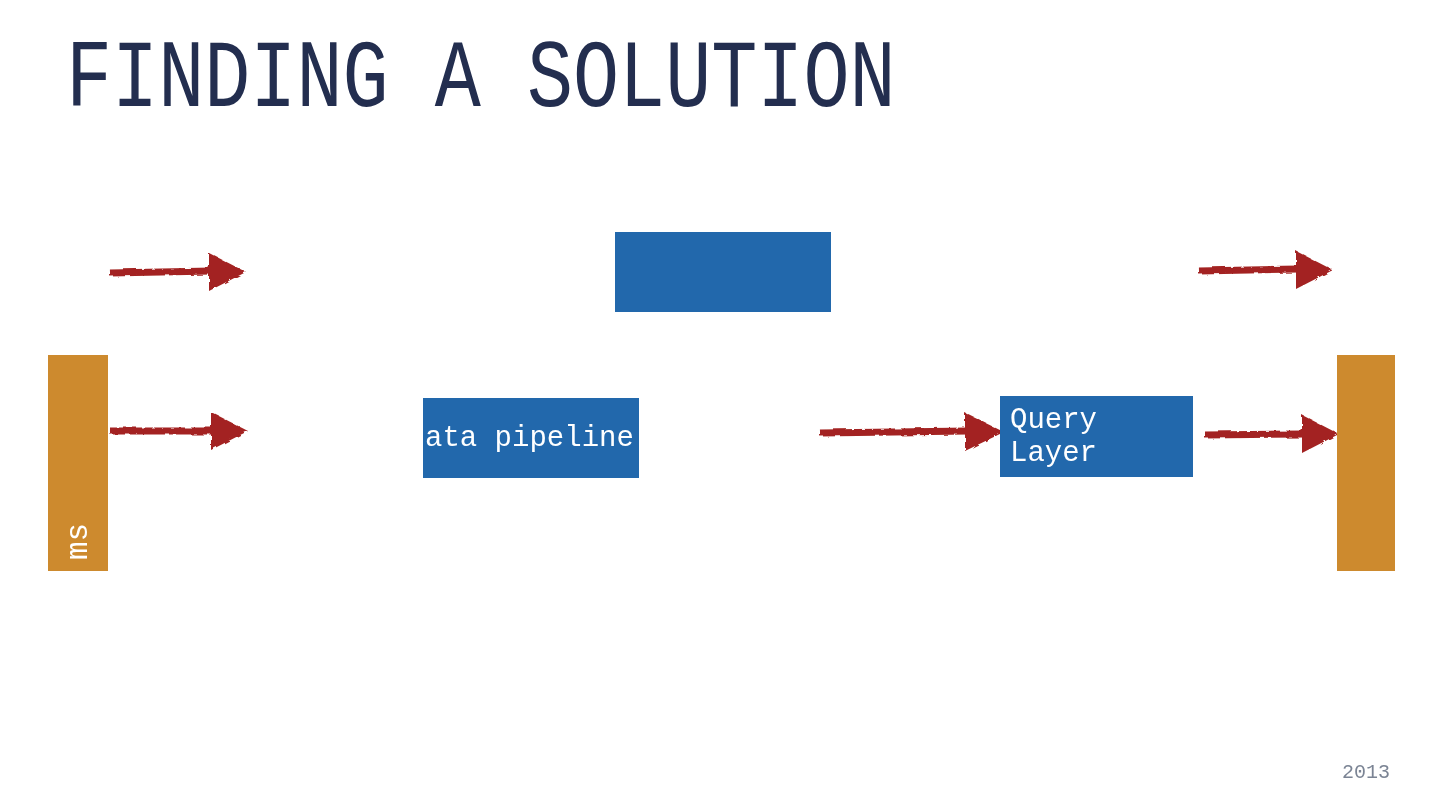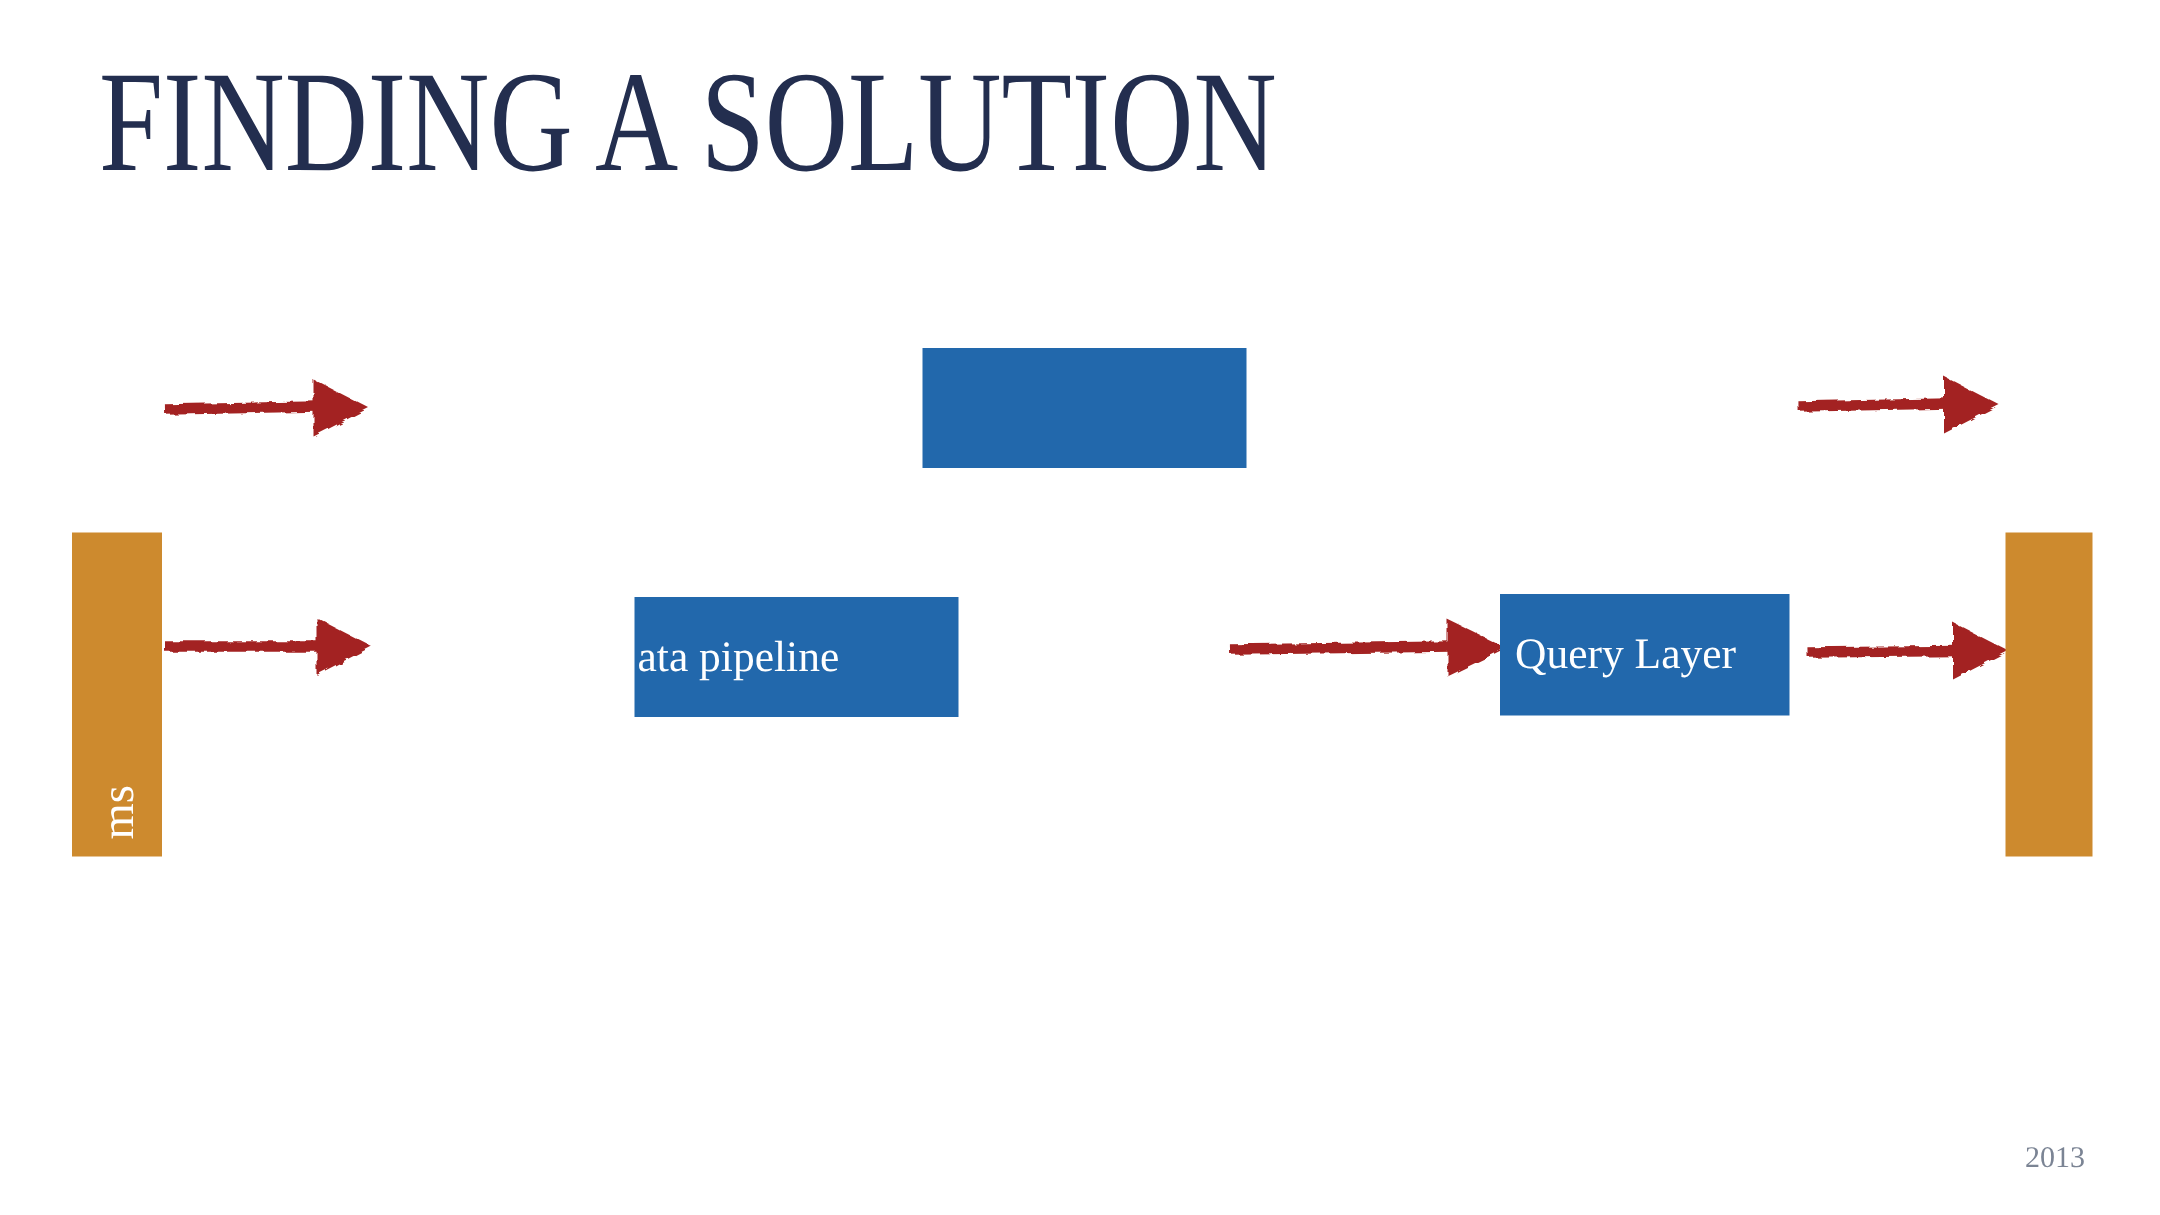--- a/index.html
+++ b/index.html
@@ -1,21 +1,21 @@
 <!DOCTYPE html>
 <html style="--title_navy: #232e4f; --box_blue: #2268ac; --bar_orange: #cd8a2e; --arrow_red: #a32421; --line_gray: #9a9a9a; --footer_gray: #7b8494; --text_white: #ffffff;"><head>
 <meta charset="utf-8">
 <style>
   html,body{margin:0;padding:0;background:#e8e8e8;}
   .slide{
     position:relative;
     width:1440px;height:810px;
     background:#ffffff;
     overflow:hidden;
-    font-family:Liberation Serif, serif;
+    font-family:Liberation Mono, monospace;
     margin:0 auto;
   }
   .title{
     position:absolute;
     left:66px;top:33px;
     font-size:96px;
     font-weight:400;
     line-height:1.0;
     color:var(--title_navy,#232e4f);
     transform:scaleX(0.80);

